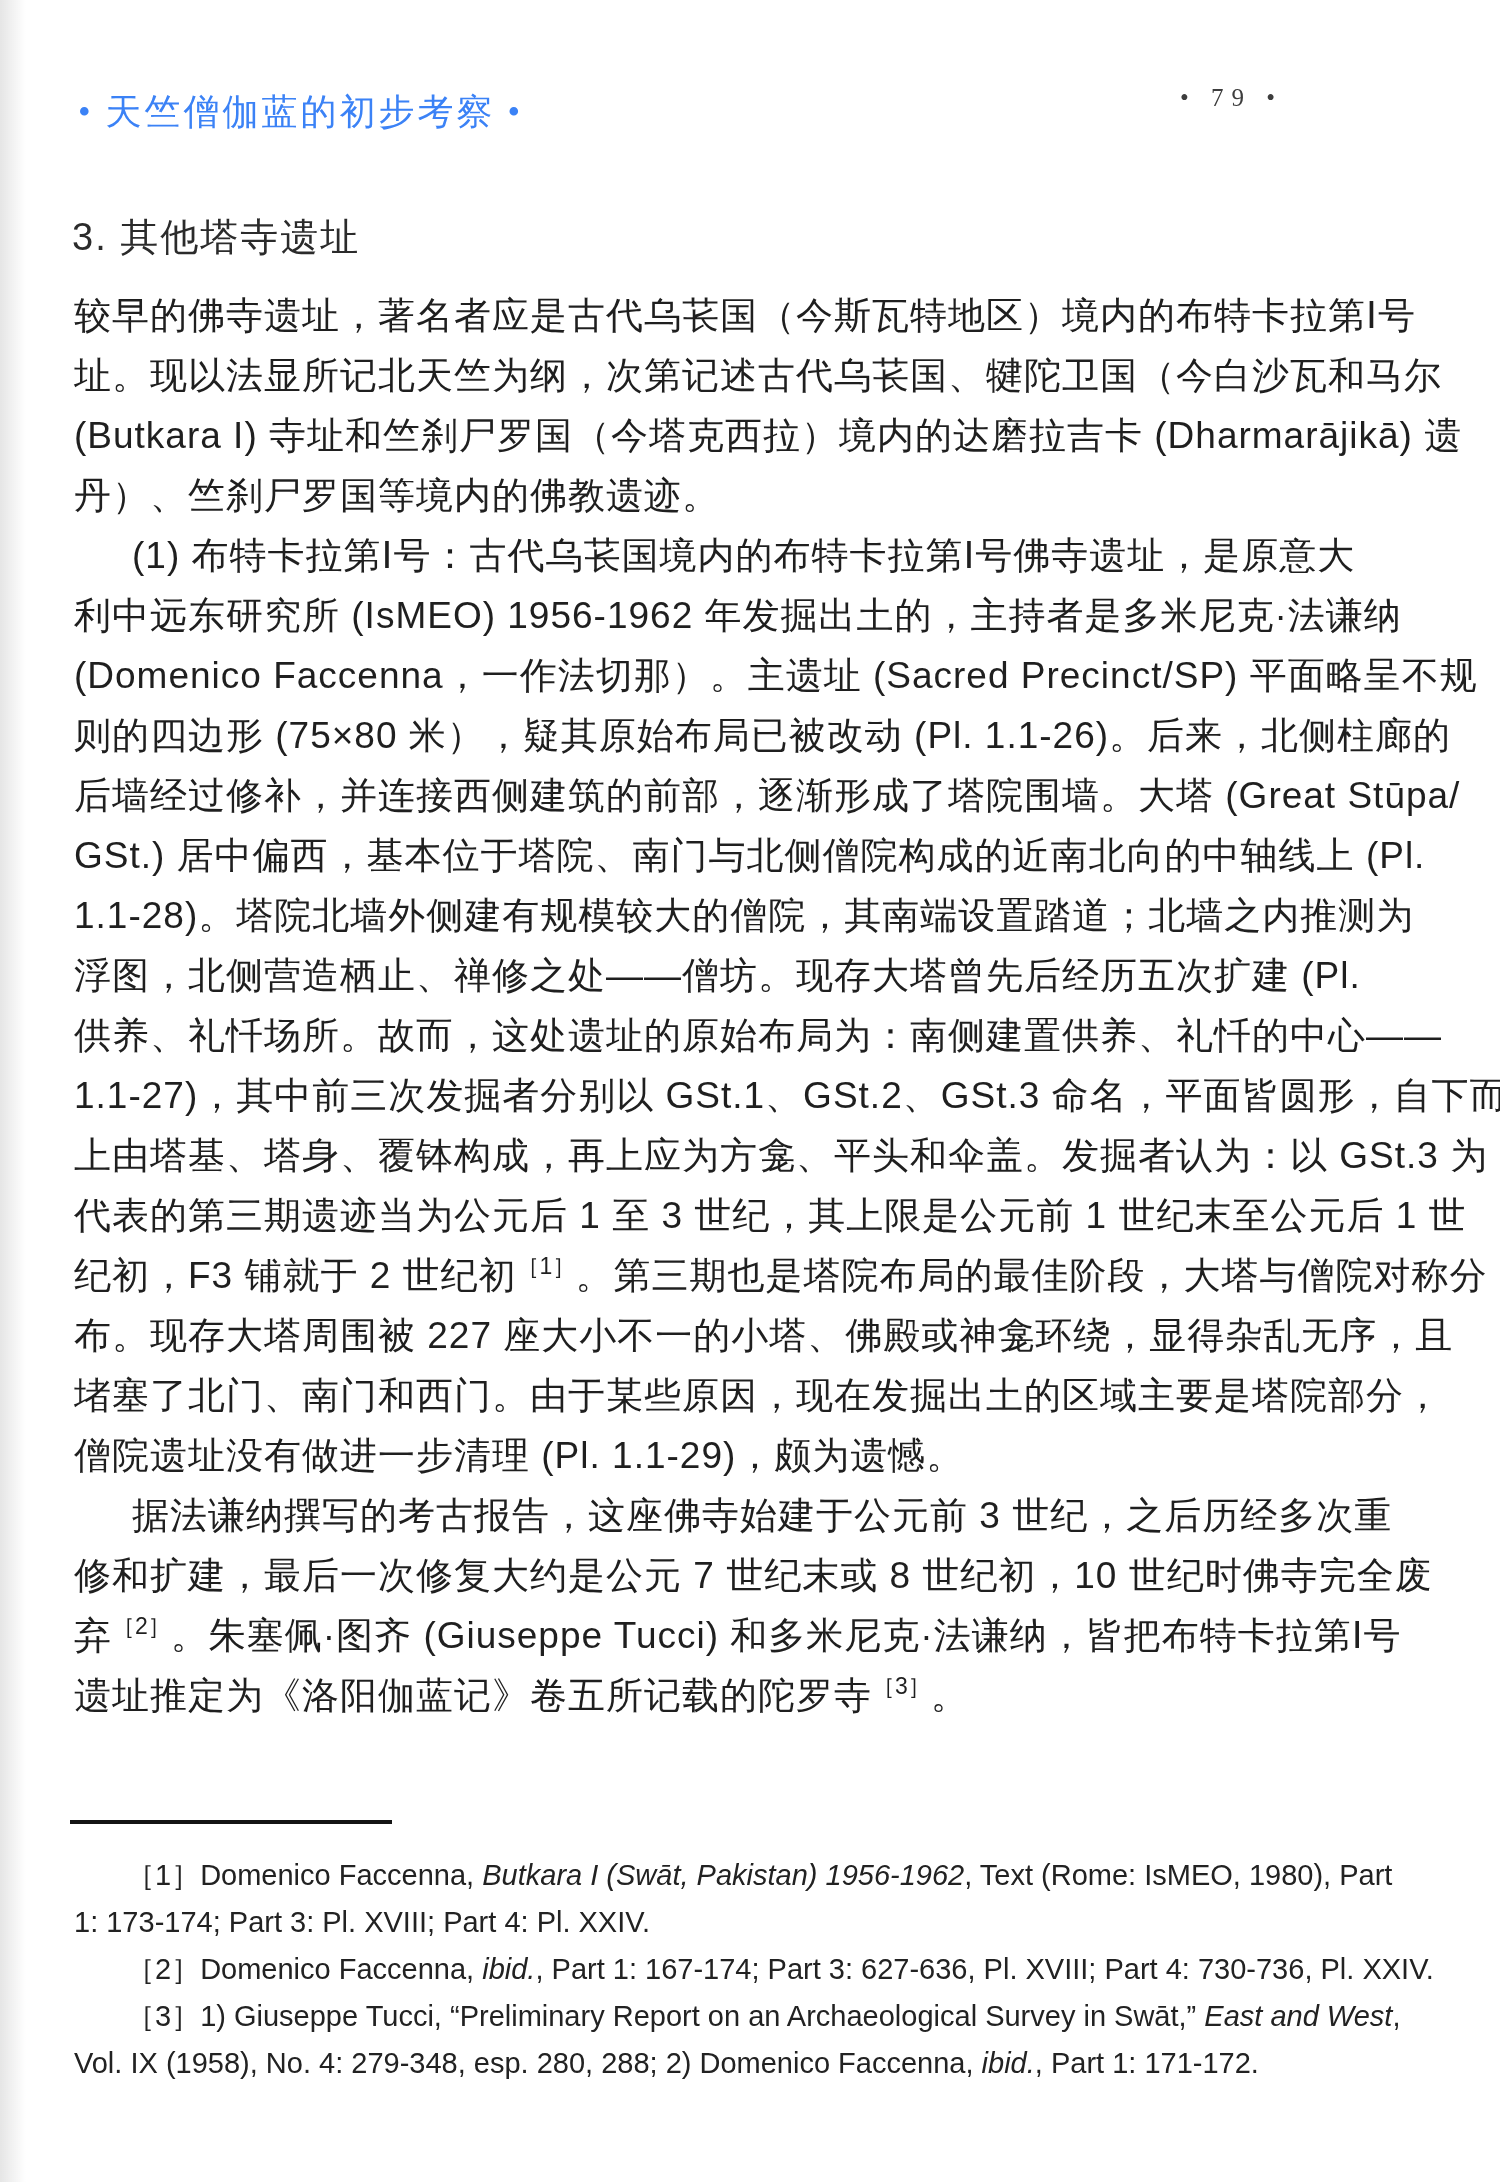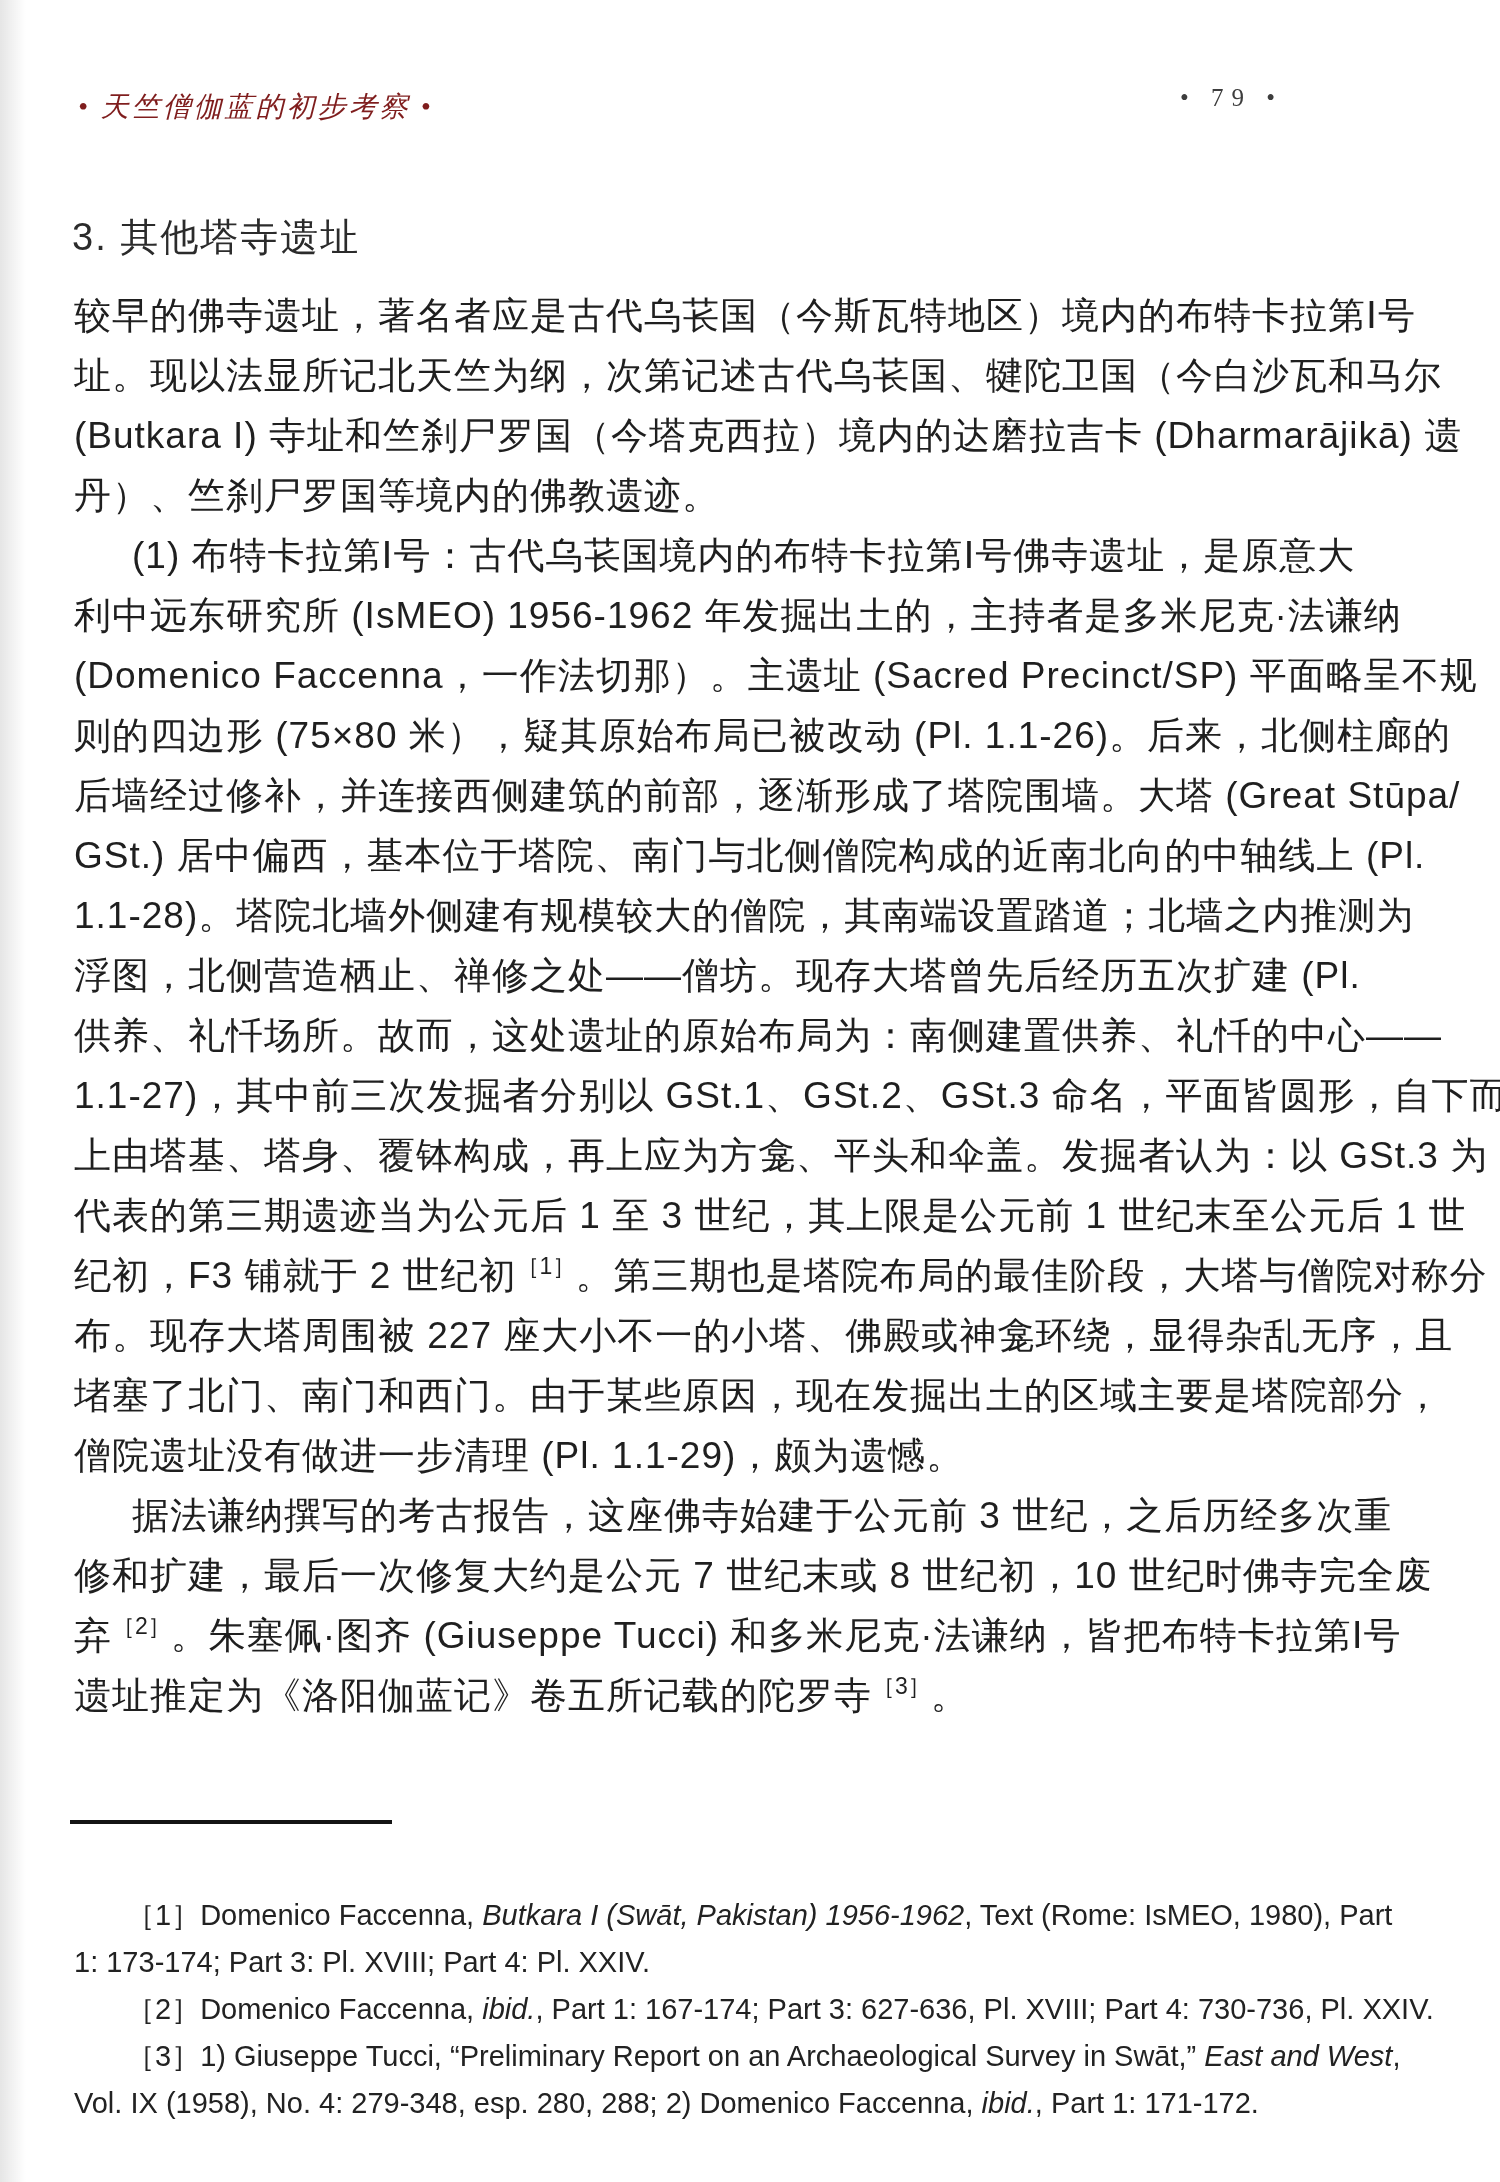--- a/index.html
+++ b/index.html
@@ -16,22 +16,21 @@
   
   .scan-edge {
     position: absolute; left: 0; top: 0; width: 26px; height: 100%;
     background: linear-gradient(to right, rgba(0,0,0,0.10), rgba(0,0,0,0.0));
     pointer-events: none;
   }
   
   .running-title {
     position: absolute; left: 78px; top: 88px;
     font-family: "Liberation Serif", "DejaVu Serif", serif;
-    font-style: italic;
-    font-size: 28px; letter-spacing: 3px; color: #7f1d1d;
+    font-size: 36px; letter-spacing: 3px; color: #3b82f6;
     white-space: nowrap;
   }
   .page-number {
     position: absolute; left: 1180px; top: 84px;
     font-family: "Liberation Serif", "DejaVu Serif", serif;
     font-size: 25px; letter-spacing: 8px; color: #3d3d3d;
     white-space: nowrap;
   }
   
   .section-heading {
@@ -56,21 +55,21 @@
     position: relative; top: -14px;
     letter-spacing: 0;
   }
   
   .fn-rule {
     position: absolute; left: 70px; top: 1820px;
     width: 322px; height: 4px; background: #141414;
   }
   
   .fn-block {
-    position: absolute; left: 74px; top: 1852px; width: 1380px; margin-top: 40px;
+    position: absolute; left: 74px; top: 1852px; width: 1380px;
   }
   .fline {
     height: 47px; line-height: 47px;
     font-size: 29px; color: #222222;
     white-space: nowrap;
   }
   .fn-indent { padding-left: 52px; }
   .it { font-style: italic; }
 </style>
 </head>

